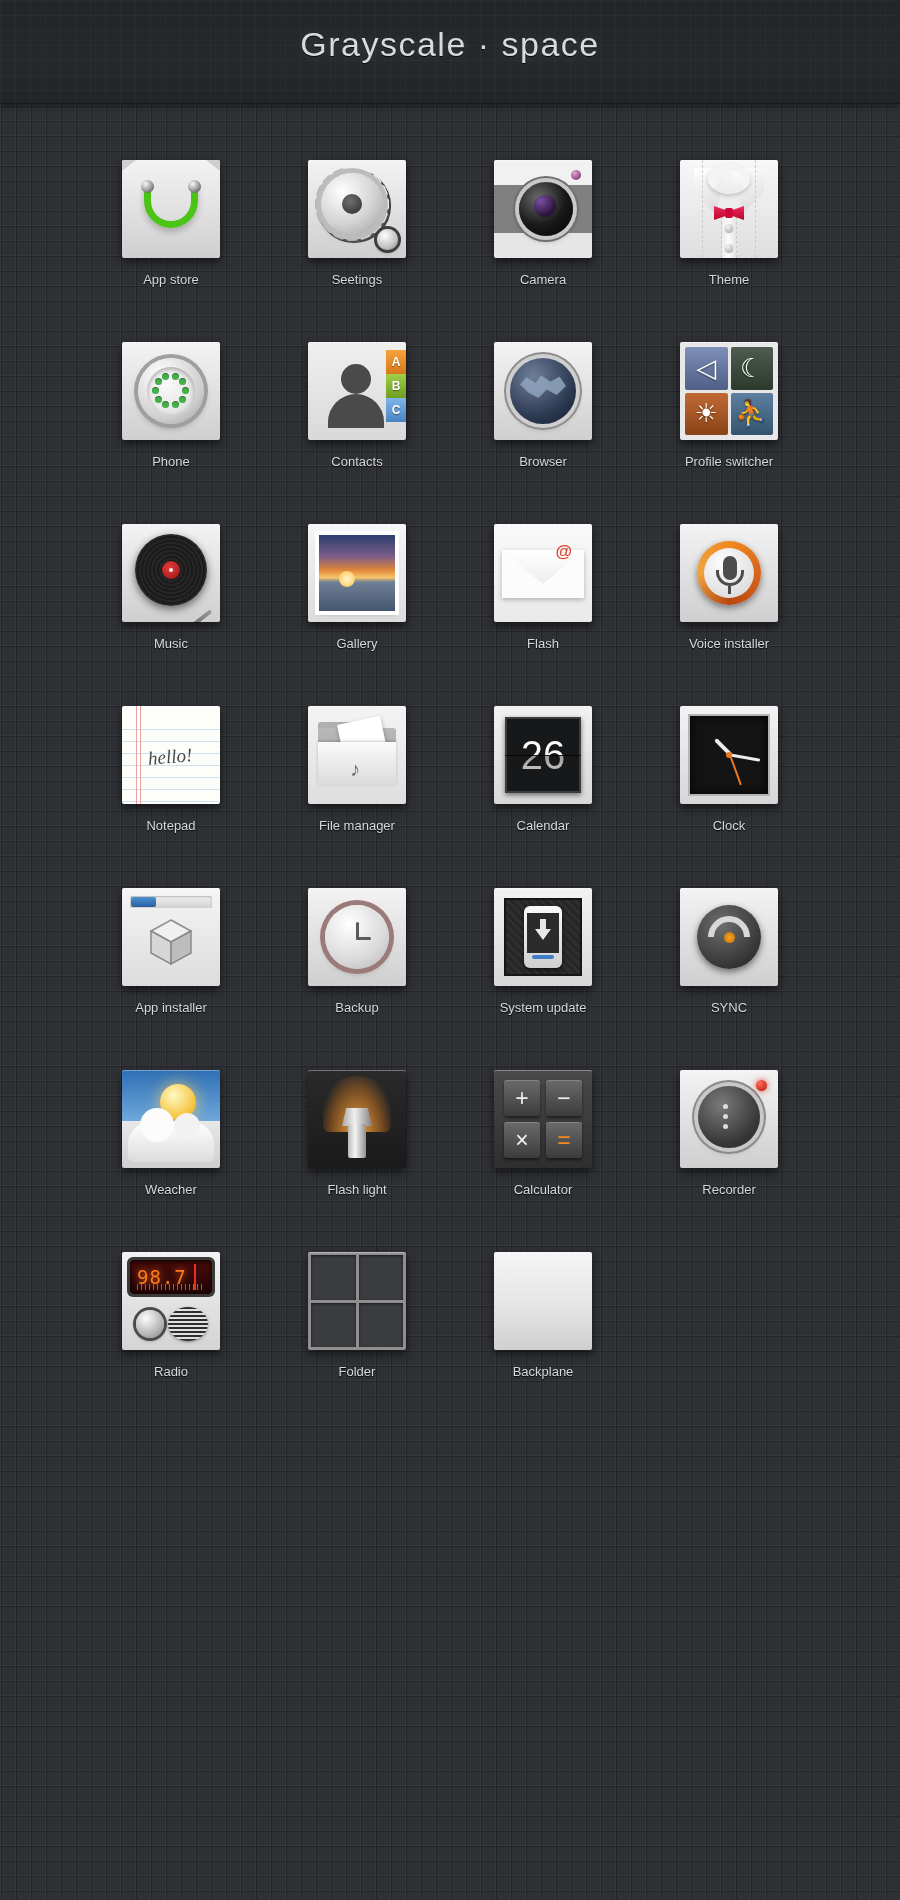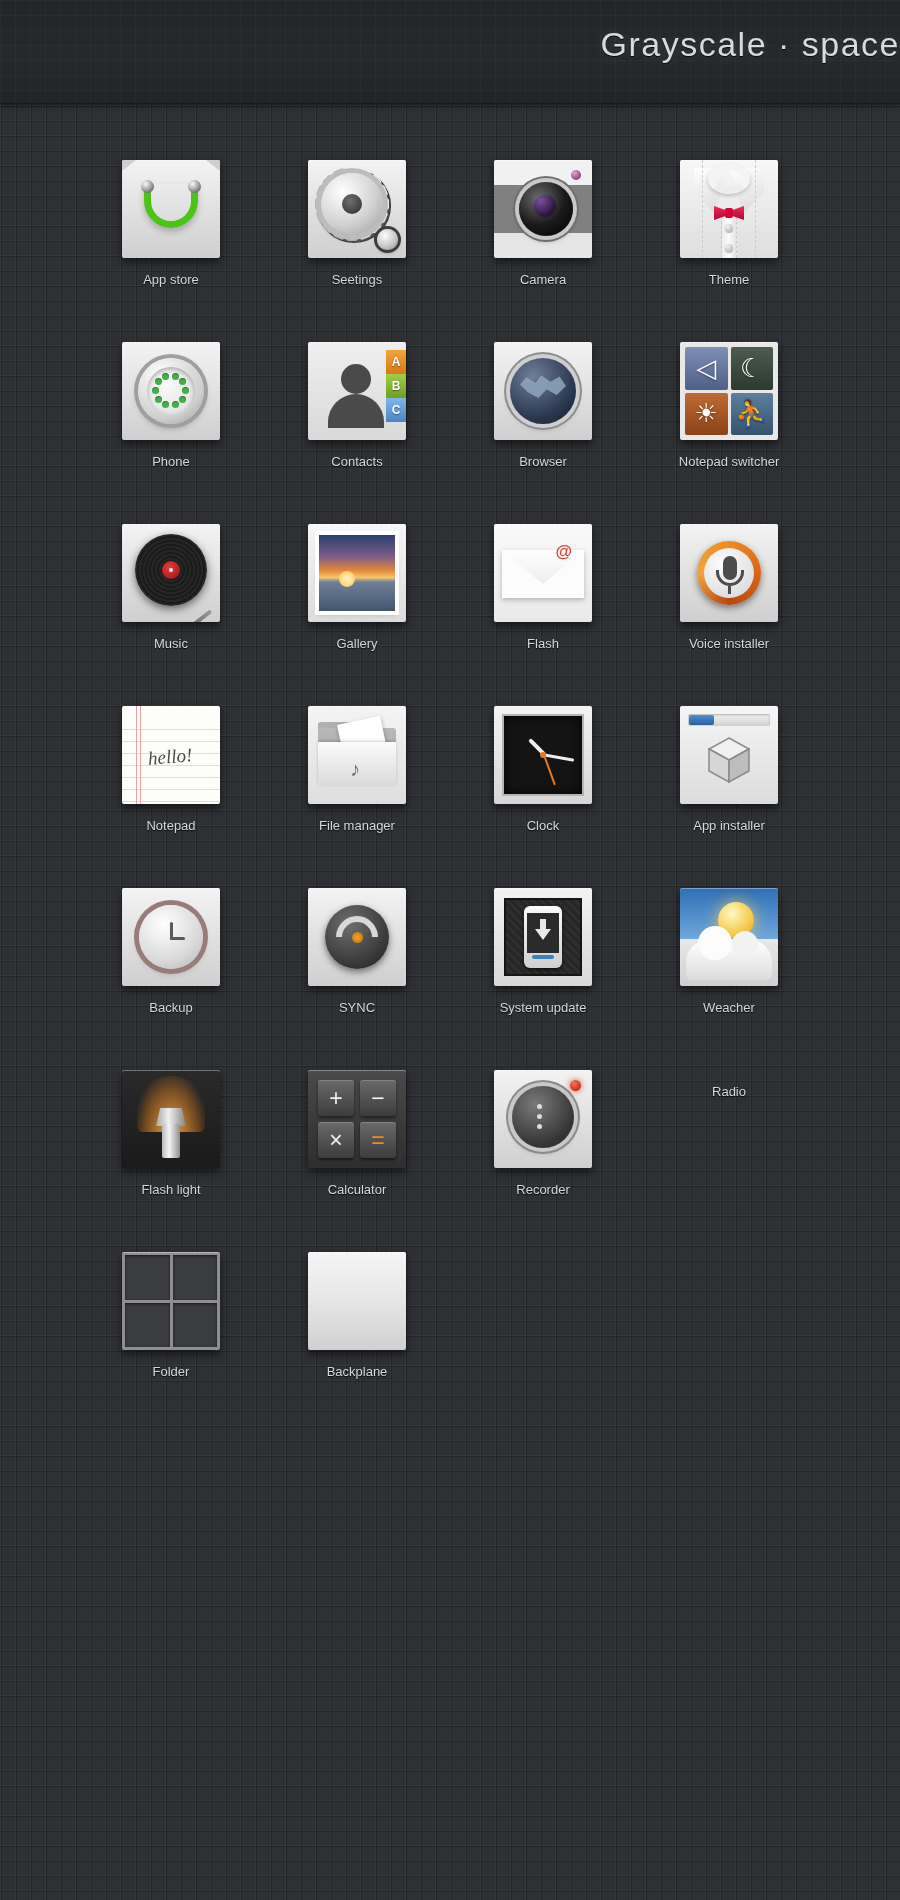--- a/index.html
+++ b/index.html
@@ -24,21 +24,21 @@
     background-size: 15px 15px, 15px 15px, 15px 15px, 15px 15px;
     background-position: 0 0, 0 0, 0 1px, 1px 0;
   }
 
   
   #header {
     position: absolute; top: 0; left: 0; right: 0; height: 104px;
     background: linear-gradient(180deg,#232528 0%,#26282b 60%,#232427 100%);
     border-bottom: 1px solid #17181a;
     box-shadow: 0 2px 6px rgba(0,0,0,0.45);
-    text-align: right;
+    text-align: center;
   }
   #header:after{
     content:""; position:absolute; inset:0;
     background-image:
       linear-gradient(rgba(255,255,255,0.025) 1px, transparent 1px),
       linear-gradient(90deg, rgba(255,255,255,0.025) 1px, transparent 1px);
     background-size:15px 15px,15px 15px;
     pointer-events:none;
   }
   .title {
@@ -468,21 +468,21 @@
         </div>
         <div class="label">Browser</div>
       </div>
       <div class="cell">
         <div class="icon i-profile">
           <div class="ptile t1">◁</div>
           <div class="ptile t2">☾</div>
           <div class="ptile t3">☀</div>
           <div class="ptile t4">⛹</div>
         </div>
-        <div class="label">Notepad switcher</div>
+        <div class="label">Profile switcher</div>
       </div>
       <div class="cell">
         <div class="icon ">
     <div class="vinyl"></div>
     <div class="vinyl-label"></div>
     <div class="tonearm"></div>
         </div>
         <div class="label">Music</div>
       </div>
       <div class="cell">
@@ -523,20 +523,29 @@
         <div class="icon i-filemgr">
     <div class="fm-tab"></div>
     <div class="fm-back"></div>
     <div class="fm-paper"></div>
     <div class="fm-front"></div>
     <div class="fm-note">♪</div>
         </div>
         <div class="label">File manager</div>
       </div>
       <div class="cell">
+        <div class="icon i-calendar">
+    <div class="cal-screen">
+      <div class="cal-num">26</div>
+      <div class="cal-split"></div>
+    </div>
+        </div>
+        <div class="label">Calendar</div>
+      </div>
+      <div class="cell">
         <div class="icon i-clock">
     <div class="clock-face">
       <div class="hand h"></div>
       <div class="hand m"></div>
       <div class="hand s"></div>
       <div class="clock-pin"></div>
     </div>
         </div>
         <div class="label">Clock</div>
       </div>
@@ -557,39 +566,39 @@
       </div>
       <div class="cell">
         <div class="icon ">
     <div class="bk-circle"></div>
     <div class="bk-hand a"></div>
     <div class="bk-hand b"></div>
         </div>
         <div class="label">Backup</div>
       </div>
       <div class="cell">
-        <div class="icon ">
-    <div class="sy-circle"></div>
-    <div class="sy-ring"></div>
-    <div class="sy-dot"></div>
-        </div>
-        <div class="label">SYNC</div>
-      </div>
-      <div class="cell">
         <div class="icon i-sysupd">
     <div class="su-frame"></div>
     <div class="su-phone">
       <div class="su-screen">
         <div class="su-stem"></div>
         <div class="su-arrow"></div>
       </div>
       <div class="su-line"></div>
     </div>
         </div>
         <div class="label">System update</div>
+      </div>
+      <div class="cell">
+        <div class="icon ">
+    <div class="sy-circle"></div>
+    <div class="sy-ring"></div>
+    <div class="sy-dot"></div>
+        </div>
+        <div class="label">SYNC</div>
       </div>
       <div class="cell">
         <div class="icon i-weather">
     <div class="wsun"></div>
     <div class="wcloud"></div>
         </div>
         <div class="label">Weacher</div>
       </div>
       <div class="cell">
         <div class="icon i-flash">
@@ -614,20 +623,29 @@
     <div class="rec-led"></div>
     <div class="rec-btns">
             <i></i>
             <i></i>
             <i></i>
           </div>
         </div>
         <div class="label">Recorder</div>
       </div>
       <div class="cell">
+        <div class="icon i-radio">
+    <div class="rd-screen">
+      <div class="rd-freq">98.7</div>
+      <div class="rd-needle"></div>
+      <div class="rd-scale"></div>
+    </div>
+    <div class="rd-knob"></div>
+    <div class="rd-speaker"></div>
+        </div>
         <div class="label">Radio</div>
       </div>
       <div class="cell">
         <div class="icon i-folder">
     <div class="fpane"></div>
     <div class="fpane"></div>
     <div class="fpane"></div>
     <div class="fpane"></div>
         </div>
         <div class="label">Folder</div>

